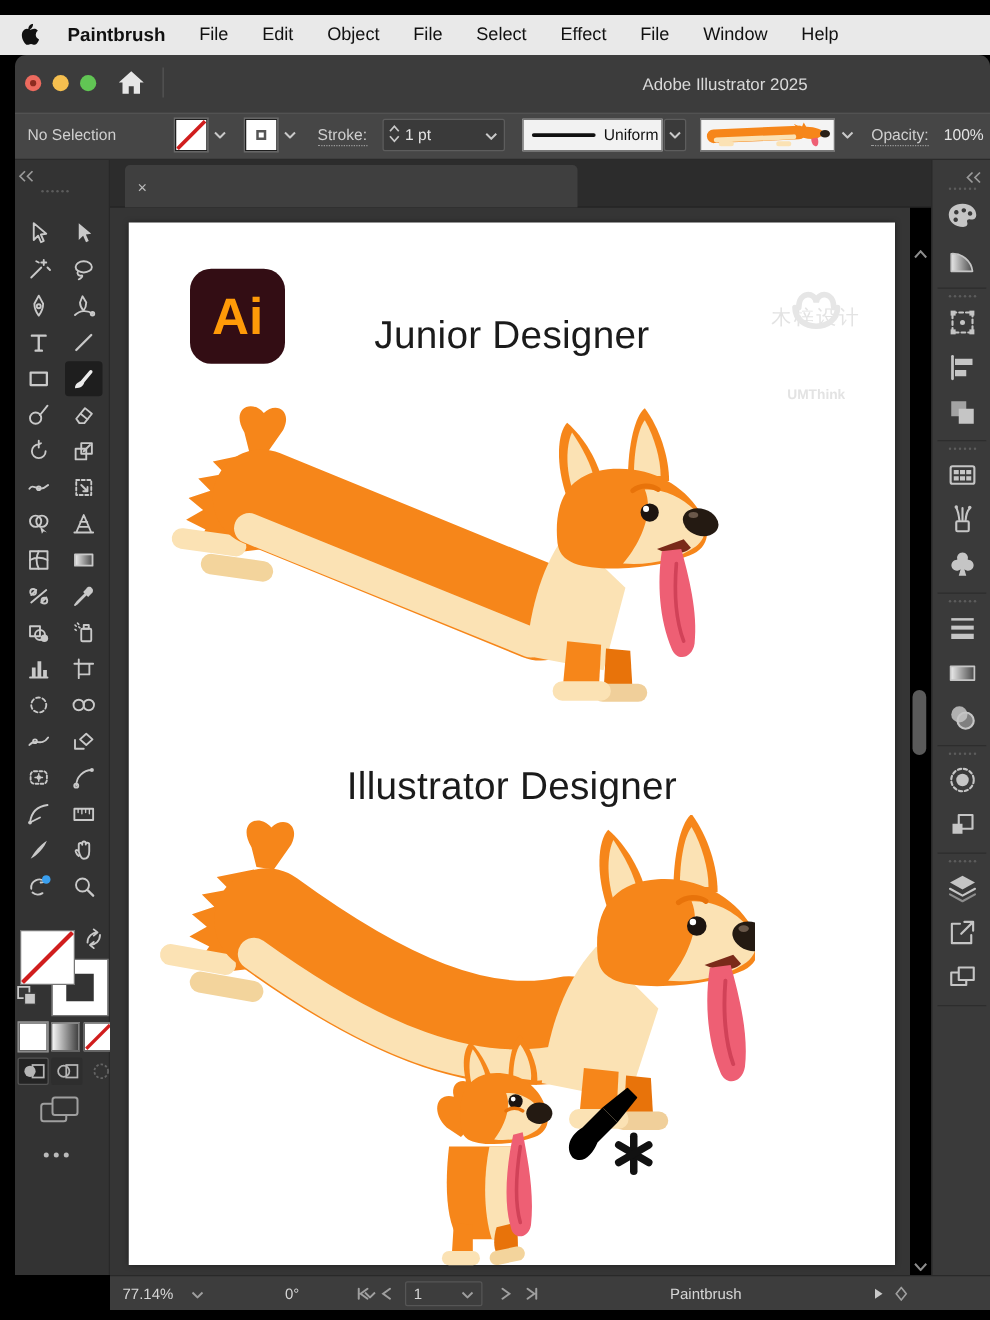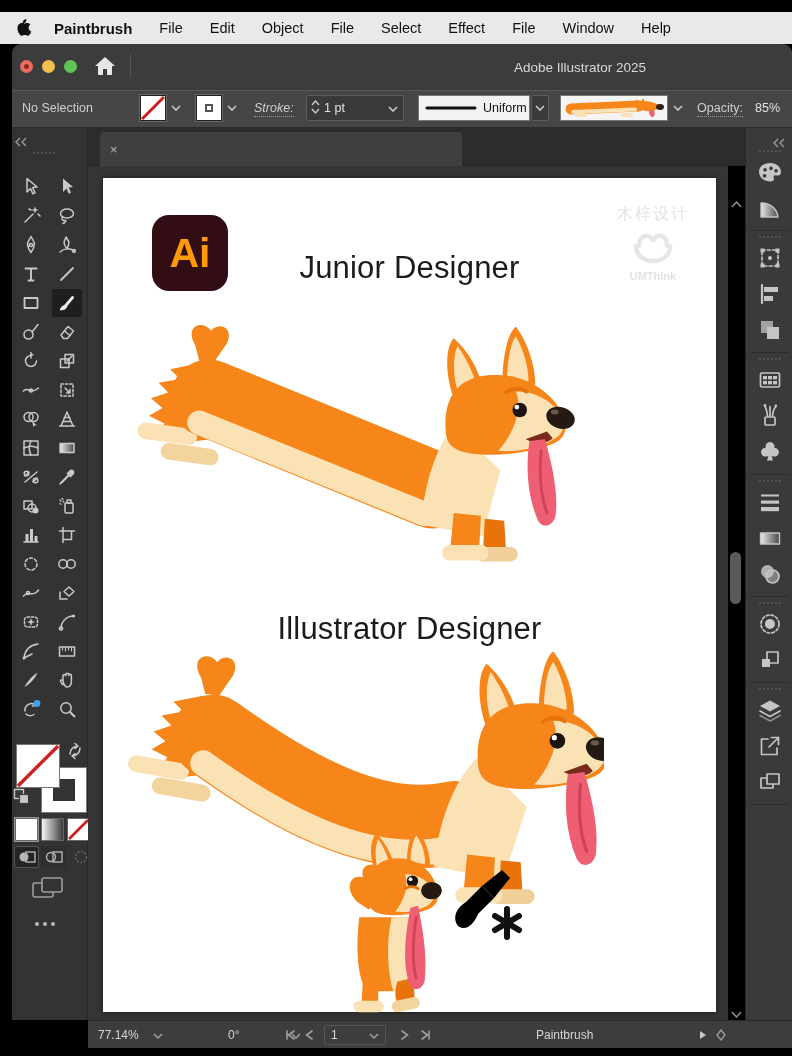--- a/index.html
+++ b/index.html
@@ -55,21 +55,21 @@
   .bigstroke{left:42px;top:768px;width:44px;height:44px;border:11px solid #fff;outline:1px solid #777;z-index:2;}
   .mode-btn{top:818px;width:23px;height:23px;border:1px solid #666;background:#fff;}
   .drawmode{top:846px;width:25px;height:22px;display:flex;align-items:center;justify-content:center;border-radius:2px;}
 
   
   .pasteboard{left:88px;top:166px;width:640px;height:854px;background:#353535;}
   .artboard{left:103px;top:178px;width:613px;height:834px;background:#ffffff;box-shadow:0 0 5px rgba(0,0,0,.55);}
   .ai-badge{left:49px;top:37px;width:76px;height:76px;border-radius:17px;background:#330d14;
             display:flex;align-items:center;justify-content:center;color:#ff9a08;font-size:41px;font-weight:700;}
   .headline{width:100%;text-align:center;color:#1b1b1b;font-weight:500;letter-spacing:.2px;}
-  .wm{color:#e3e3e3;text-align:center;}
+  .wm{color:#e3e3e3;text-align:center;margin-top:40px;}
   .scrollcol{left:728px;top:166px;width:16px;height:854px;}
   .thumb{left:2px;top:386px;width:11px;height:52px;background:#5a5a5a;border-radius:6px;}
 
   
   .rightpanel{left:745px;top:128px;width:47px;height:892px;background:#3a3a3a;border-left:1px solid #282828;}
   .ri{position:absolute;left:10px;width:28px;height:28px;display:flex;align-items:center;justify-content:center;}
   .ri svg{stroke:#c5c5c5;fill:none;stroke-width:1.7;stroke-linecap:round;stroke-linejoin:round;}
   .ri svg .f{fill:#c5c5c5;stroke:none;}
   .rdiv{position:absolute;left:4px;width:39px;height:1px;background:#2d2d2d;}
 
@@ -134,21 +134,21 @@
   <div class="abs swatch" style="left:196px;">
     <svg width="24" height="24" viewBox="0 0 24 24">
         <rect x="9" y="9" width="6" height="6" fill="none" stroke="#555" stroke-width="2"></rect>
       </svg>
   </div>
   <div class="abs chev" style="left:225px;">
     <svg width="10" height="6" viewBox="0 0 10 6">
         <polyline points="1,1 5,5 9,1" stroke="#c9c9c9" fill="none" stroke-width="1.6"></polyline>
       </svg>
   </div>
-  <span class="abs cb-label" style="left:254px;font-style:italic;">Stroke:</span>
+  <span class="abs cb-label" style="left:254px;">Stroke:</span>
   <div class="abs field" style="left:306px;width:98px;">
     <span style="padding:0 4px;">
       <svg width="9" height="16" viewBox="0 0 9 16">
           <polyline points="1,6 4.5,2 8,6" stroke="#c9c9c9" fill="none" stroke-width="1.4"></polyline>
           <polyline points="1,10 4.5,14 8,10" stroke="#c9c9c9" fill="none" stroke-width="1.4"></polyline>
         </svg>
     </span>
     <span>1 pt</span>
     <span style="margin-left:auto;padding-right:5px;">
       <svg width="10" height="6" viewBox="0 0 10 6">
@@ -178,21 +178,21 @@
       <rect x="14" y="17" width="12" height="4" rx="2" fill="#fbe2b4"></rect>
       <rect x="60" y="17" width="12" height="4" rx="2" fill="#fbe2b4"></rect>
     </svg>
   </div>
   <div class="abs chev" style="left:671px;">
     <svg width="10" height="6" viewBox="0 0 10 6">
         <polyline points="1,1 5,5 9,1" stroke="#c9c9c9" fill="none" stroke-width="1.6"></polyline>
       </svg>
   </div>
   <span class="abs cb-label" style="left:697px;">Opacity:</span>
-  <span class="abs cb-txt" style="left:755px;color:#e3e3e3;">85%</span>
+  <span class="abs cb-txt" style="left:755px;color:#e3e3e3;">100%</span>
 
   <div class="abs tabstrip"></div>
   <div class="abs doctab">
     <span class="x">×</span>
   </div>
 
   <div class="abs toolrail"></div>
   <div class="abs" style="left:14px;top:133px;">
     <svg width="14" height="10" viewBox="0 0 14 10">
         <polyline points="6,1 2,5 6,9" stroke="#9a9a9a" fill="none" stroke-width="1.4"></polyline>

